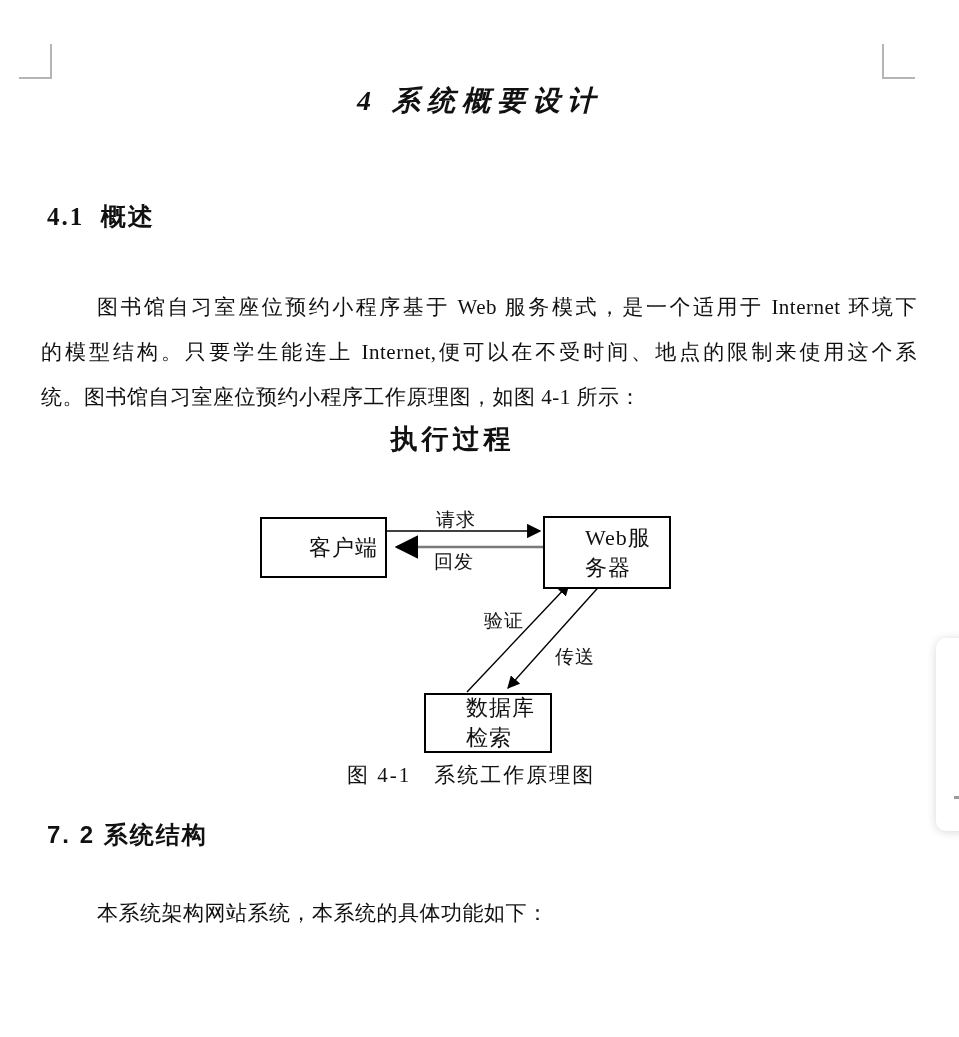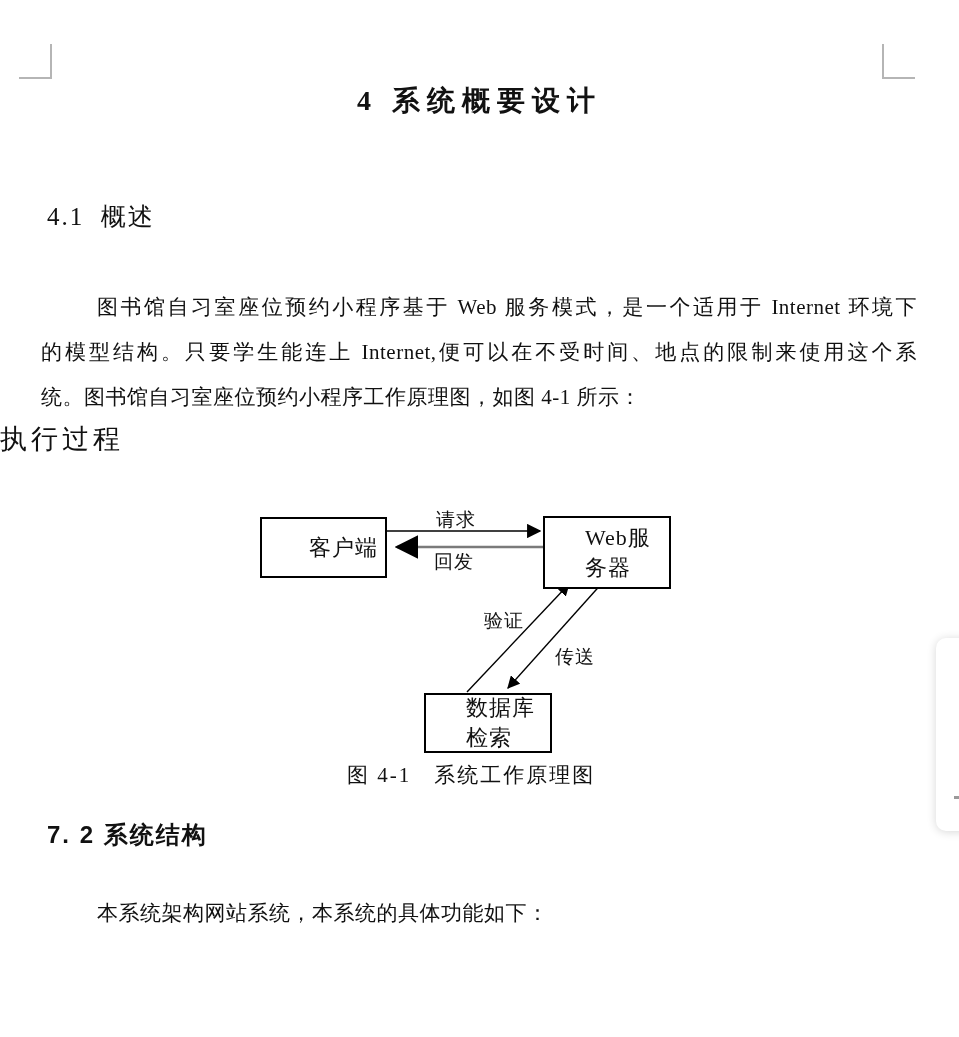--- a/index.html
+++ b/index.html
@@ -15,42 +15,42 @@
   .corner .h{position:absolute;bottom:0;width:33px;height:2px;background:#b5b5b5;}
   .corner.tl{left:19px;top:44px;}
   .corner.tl .v{right:0;}
   .corner.tl .h{left:0;}
   .corner.tr{left:882px;top:44px;}
   .corner.tr .v{left:0;}
   .corner.tr .h{left:0;}
   
   .doc-title{
     left:0;top:82px;width:959px;text-align:center;box-sizing:border-box;
-    font-size:28px;font-weight:bold;letter-spacing:7px;white-space:pre;
+    font-size:28px;font-weight:bold;letter-spacing:7px;white-space:pre;font-style:italic;
   }
   .h41{
-    left:47px;top:200px;font-size:25px;font-weight:normal;letter-spacing:2px;white-space:pre;
+    left:47px;top:200px;font-size:25px;font-weight:bold;letter-spacing:2px;white-space:pre;
   }
   .h42{
     left:47px;top:819px;font-size:24px;font-weight:600;letter-spacing:2px;white-space:pre;
     font-family:"Liberation Sans","DejaVu Sans",sans-serif;
   }
   
   .para{
     left:41px;width:876px;font-size:21px;line-height:45px;letter-spacing:0.5px;
   }
   .para .jline{text-align:justify;text-align-last:justify;}
   .para .jline:last-child{text-align-last:left;}
   .para .indent{text-indent:56px;}
   .p1{top:285px;}
   .p2{top:891px;}
   
   .fig-title{
-    left:0;top:421px;width:905px;
-    font-size:27px;font-weight:normal;letter-spacing:4px;white-space:pre;
+    left:0;top:421px;width:905px;text-align:center;
+    font-size:27px;font-weight:bold;letter-spacing:4px;white-space:pre;
   }
   .fig-caption{
     left:347px;top:761px;font-size:21px;letter-spacing:2px;white-space:pre;
   }
   svg.diagram{left:0;top:0;width:959px;height:1037px;pointer-events:none;}
   .node{
     display:flex;align-items:center;justify-content:center;
     border:2px solid #000;background:#fff;font-size:22px;box-sizing:border-box;
     letter-spacing:1px;
     padding-left:40px;

